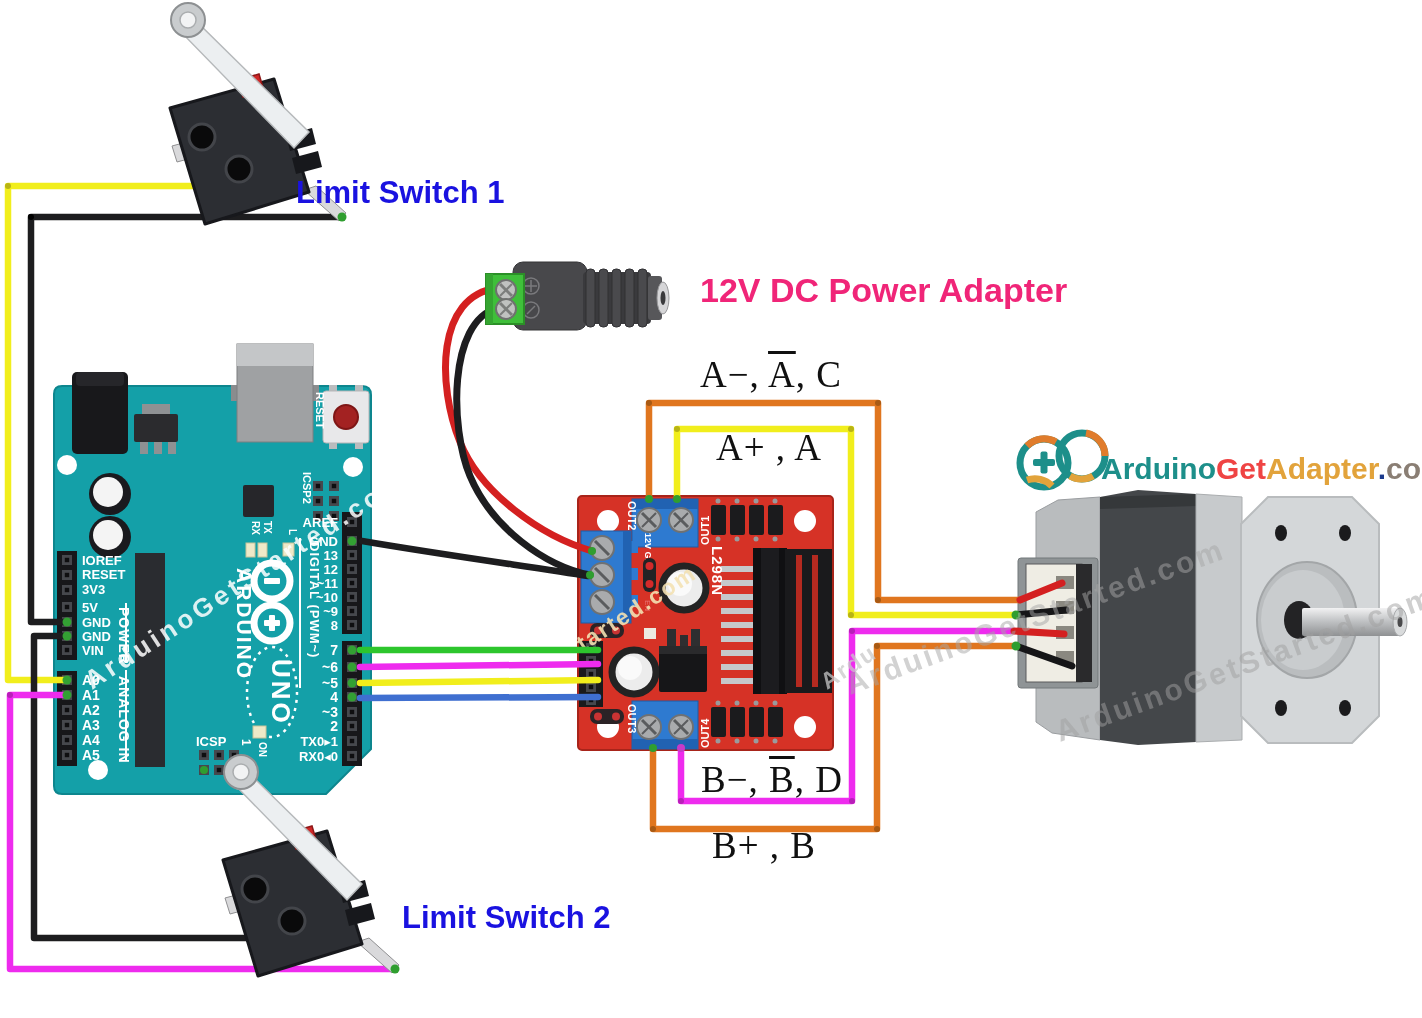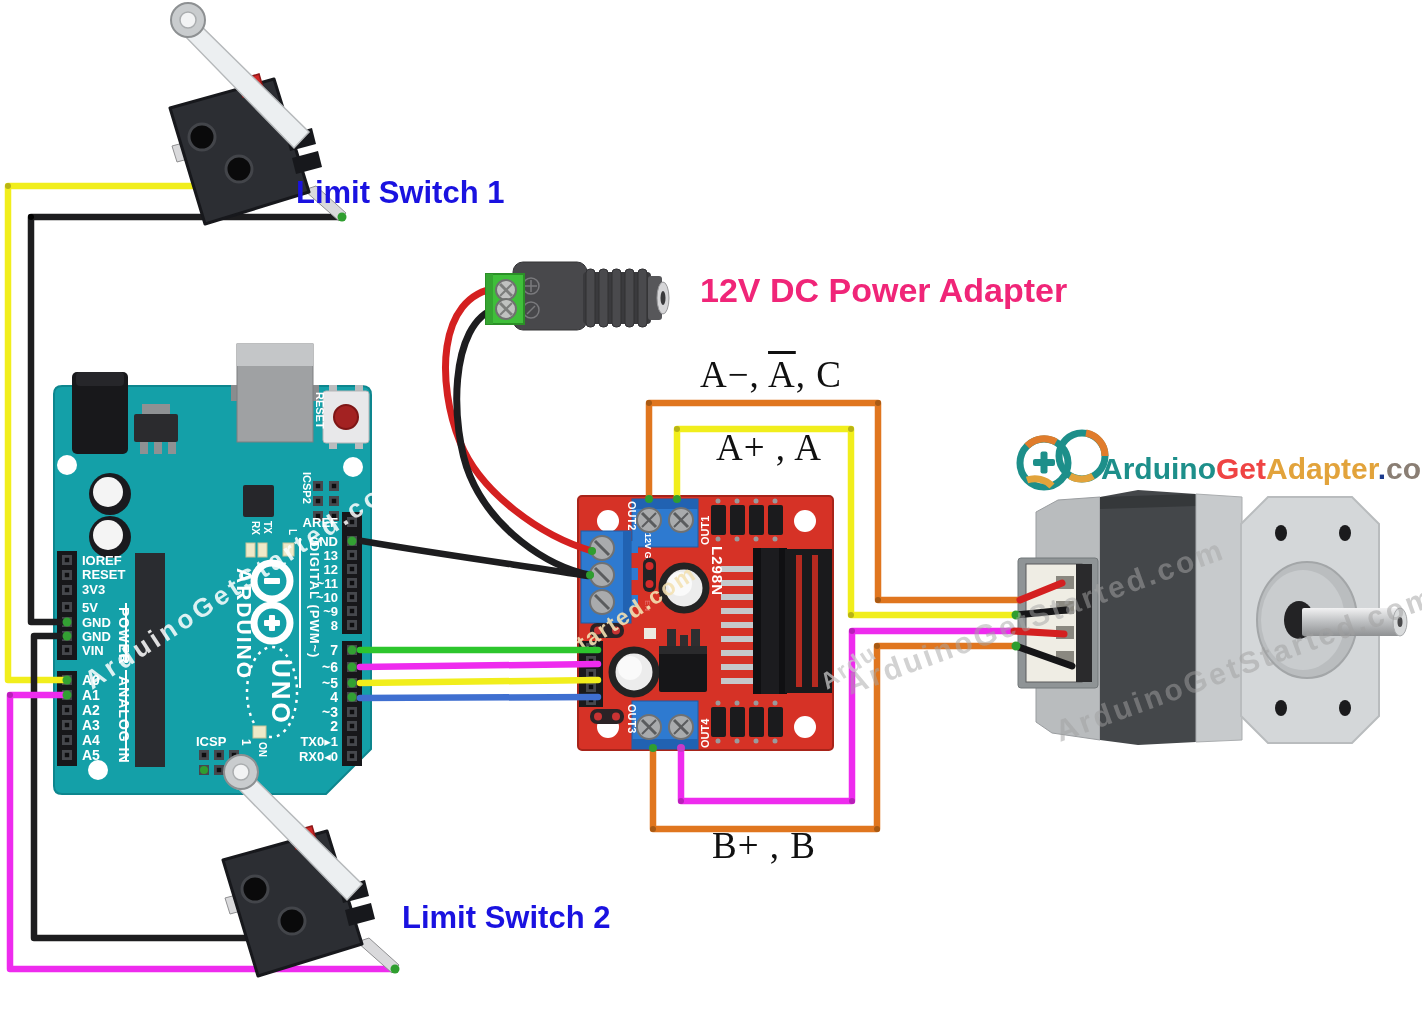--- a/index.html
+++ b/index.html
@@ -501,19 +501,22 @@
 </svg>
 
 <div class="callout" id="lbl-ls1" style="left:296px;top:127px;margin-top:48px;">Limit Switch 1</div>
 <div class="callout" id="lbl-ls2" style="left:402px;top:900px;">Limit Switch 2</div>
 <div class="callout" id="lbl-adapter" style="left:700px;top:271px;">12V DC Power Adapter</div>
 
 <div class="wire-label" style="left:700px;top:353px;text-align:right;">
   <span>A−, </span><span class="ovl">A</span><span>, C</span>
 </div>
 <div class="wire-label" style="left:716px;top:426px;">A+ , A</div>
+<div class="wire-label" style="left:701px;top:758px;">
+  <span>B−, </span><span class="ovl">B</span><span>, D</span>
+</div>
 <div class="wire-label" style="left:712px;top:824px;">B+ , B</div>
 
 <div id="logo-text">
   <span class="p1">Arduino</span><span class="p2">Get</span><span class="p3">Adapter</span><span class="dot">.</span><span class="p4">com</span>
 </div>
 
 </div>
 
 </body></html>

